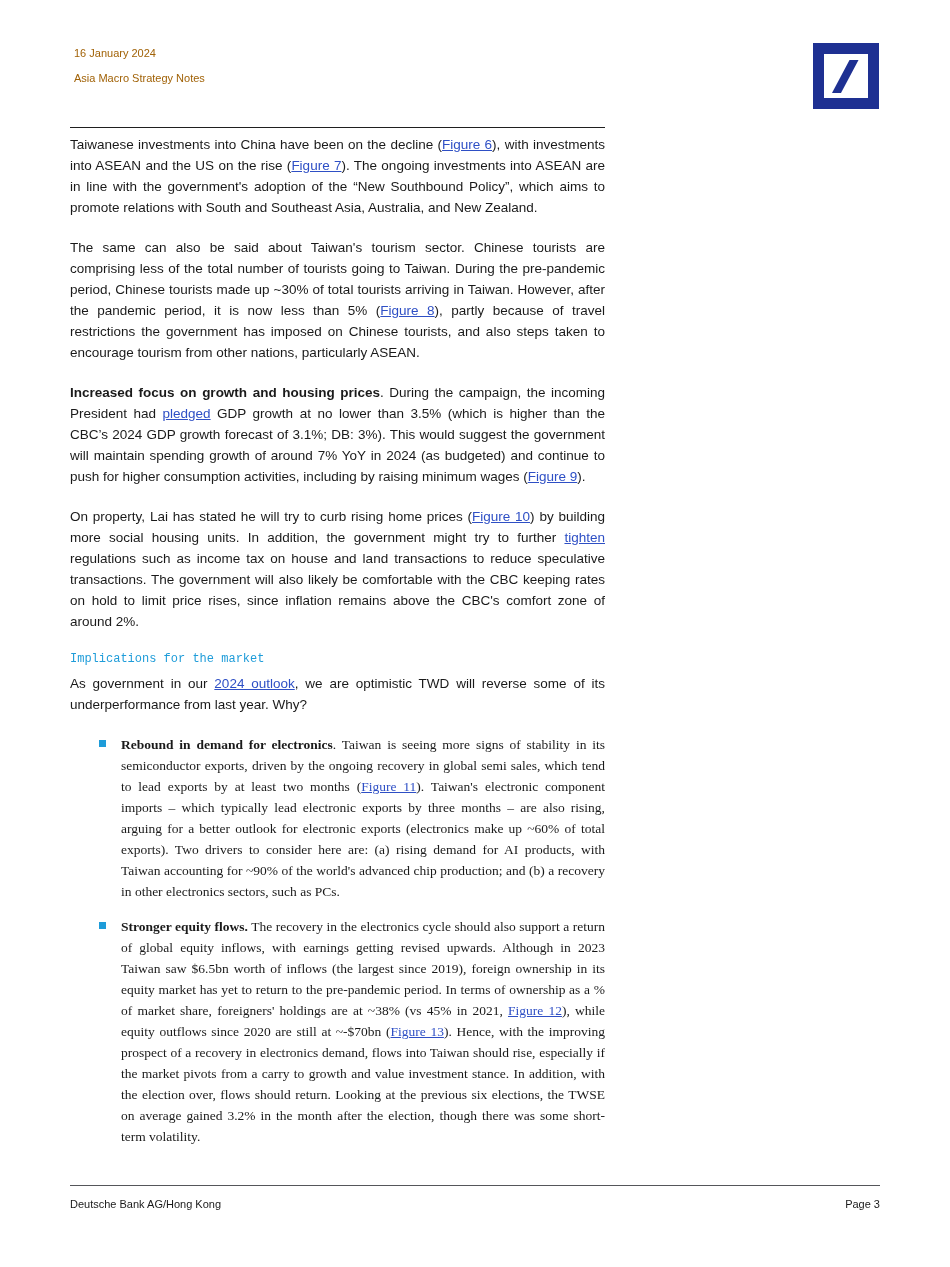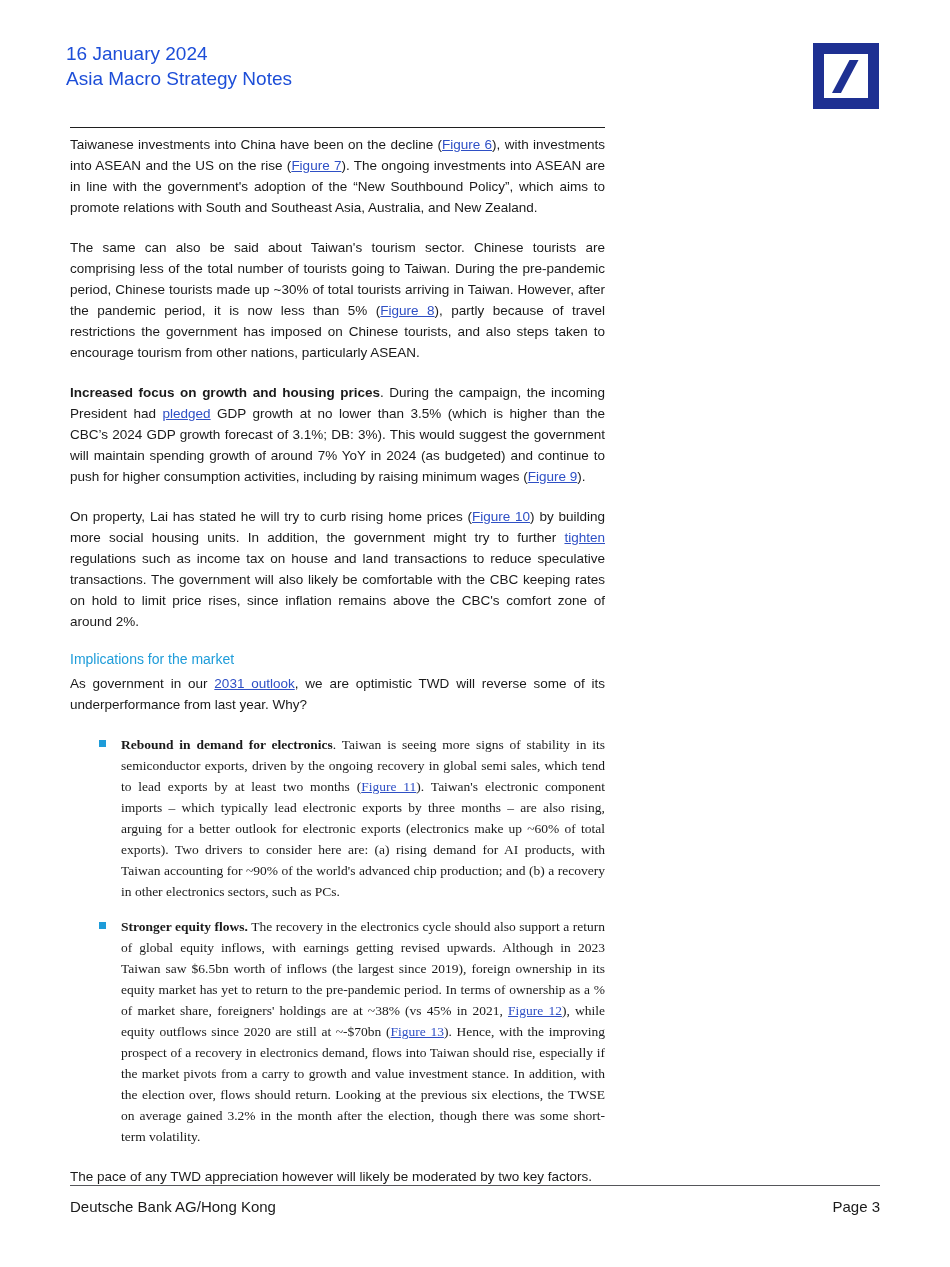--- a/index.html
+++ b/index.html
@@ -5,22 +5,22 @@
   * { margin: 0; padding: 0; box-sizing: border-box; }
   html, body { background: #ffffff; }
   body {
     width: 950px; height: 1267px;
     position: relative;
     font-family: "Liberation Sans", sans-serif;
     color: #1a1a1a;
     overflow: hidden;
   }
   .header-left {
-    position: absolute; left: 66px; top: 41px;
-    font-size: 19px; line-height: 25px; color: #1d4ed8;
+    position: absolute; left: 74px; top: 41px;
+    font-size: 11px; line-height: 25px; color: #a16207;
   }
   .db-logo {
     position: absolute; left: 813px; top: 43px;
     width: 66px; height: 66px; display: block;
   }
   .header-rule {
     position: absolute; left: 70px; top: 127px;
     width: 535px; height: 0;
     border-top: 1.5px solid #1f1f1f;
   }
@@ -34,24 +34,25 @@
     color: #1a1a1a;
     margin-bottom: 19px;
   }
   .content strong { font-weight: 700; }
   .content a {
     color: var(--link-color, #2e4fc5);
     text-decoration: underline;
     cursor: pointer;
   }
   .section-heading {
-    font-size: 14px; font-weight: 400;
+    font-size: 12px; font-weight: 400;
     color: var(--accent-color, #1e9cd9);
     margin-bottom: 5px;
     line-height: 17px;
+    font-family: Liberation Mono, monospace;
   }
   ul.bullet-list { list-style: none; margin: 0 0 19px 0; }
   li.bullet-item {
     position: relative;
     padding-left: 51px;
     margin-bottom: 14px;
     font-family: Liberation Serif, serif;
   }
   li.bullet-item:last-child { margin-bottom: 7px; }
   li.bullet-item p { margin-bottom: 0; }
@@ -62,21 +63,21 @@
   }
   .footer-rule {
     position: absolute; left: 70px; top: 1185px;
     width: 810px; height: 0;
     border-top: 1px solid #55565a;
   }
   .footer-row {
     position: absolute; left: 70px; top: 1198px;
     width: 810px;
     display: flex; justify-content: space-between;
-    font-size: 15px; color: #1a1a1a;
+    font-size: 11px; color: #1a1a1a;
   }
 </style>
 </head>
 <body style="--link-color: #2e4fc5; --accent-color: #1e9cd9;">
 
 <div class="header-left">
   <div>16 January 2024</div>
   <div>Asia Macro Strategy Notes</div>
 </div>
 
@@ -87,31 +88,30 @@
 </svg>
 
 <div class="header-rule"></div>
 
 <div class="content">
     <p><span>Taiwanese investments into China have been on the decline (</span><a href="#">Figure 6</a><span>), with investments into ASEAN and the US on the rise (</span><a href="#">Figure 7</a><span>). The ongoing investments into ASEAN are in line with the government's adoption of the “New Southbound Policy”, which aims to promote relations with South and Southeast Asia, Australia, and New Zealand.</span></p>
     <p><span>The same can also be said about Taiwan's tourism sector. Chinese tourists are comprising less of the total number of tourists going to Taiwan. During the pre-pandemic period, Chinese tourists made up ~30% of total tourists arriving in Taiwan. However, after the pandemic period, it is now less than 5% (</span><a href="#">Figure 8</a><span>), partly because of travel restrictions the government has imposed on Chinese tourists, and also steps taken to encourage tourism from other nations, particularly ASEAN.</span></p>
     <p><strong>Increased focus on growth and housing prices</strong><span>. During the campaign, the incoming President had </span><a href="#">pledged</a><span> GDP growth at no lower than 3.5% (which is higher than the CBC’s 2024 GDP growth forecast of 3.1%; DB: 3%). This would suggest the government will maintain spending growth of around 7% YoY in 2024 (as budgeted) and continue to push for higher consumption activities, including by raising minimum wages (</span><a href="#">Figure 9</a><span>).</span></p>
     <p><span>On property, Lai has stated he will try to curb rising home prices (</span><a href="#">Figure 10</a><span>) by building more social housing units. In addition, the government might try to further </span><a href="#">tighten</a><span> regulations such as income tax on house and land transactions to reduce speculative transactions. The government will also likely be comfortable with the CBC keeping rates on hold to limit price rises, since inflation remains above the CBC's comfort zone of around 2%.</span></p>
     <h2 class="section-heading">Implications for the market</h2>
-    <p><span>As government in our </span><a href="#">2031 outlook</a><span>, we are optimistic TWD will reverse some of its underperformance from last year. Why?</span></p>
+    <p><span>As government in our </span><a href="#">2024 outlook</a><span>, we are optimistic TWD will reverse some of its underperformance from last year. Why?</span></p>
     <ul class="bullet-list">
       <li class="bullet-item">
         <span class="bullet-marker"></span>
         <p><strong>Rebound in demand for electronics</strong><span>. Taiwan is seeing more signs of stability in its semiconductor exports, driven by the ongoing recovery in global semi sales, which tend to lead exports by at least two months (</span><a href="#">Figure 11</a><span>). Taiwan's electronic component imports – which typically lead electronic exports by three months – are also rising, arguing for a better outlook for electronic exports (electronics make up ~60% of total exports). Two drivers to consider here are: (a) rising demand for AI products, with Taiwan accounting for ~90% of the world's advanced chip production; and (b) a recovery in other electronics sectors, such as PCs.</span></p>
       </li>
       <li class="bullet-item">
         <span class="bullet-marker"></span>
         <p><strong>Stronger equity flows.</strong><span> The recovery in the electronics cycle should also support a return of global equity inflows, with earnings getting revised upwards. Although in 2023 Taiwan saw $6.5bn worth of inflows (the largest since 2019), foreign ownership in its equity market has yet to return to the pre-pandemic period. In terms of ownership as a % of market share, foreigners' holdings are at ~38% (vs 45% in 2021, </span><a href="#">Figure 12</a><span>), while equity outflows since 2020 are still at ~-$70bn (</span><a href="#">Figure 13</a><span>). Hence, with the improving prospect of a recovery in electronics demand, flows into Taiwan should rise, especially if the market pivots from a carry to growth and value investment stance. In addition, with the election over, flows should return. Looking at the previous six elections, the TWSE on average gained 3.2% in the month after the election, though there was some short-term volatility.</span></p>
       </li>
     </ul>
-    <p><span>The pace of any TWD appreciation however will likely be moderated by two key factors.</span></p>
   </div>
 
 <div class="footer-rule"></div>
 <div class="footer-row">
   <span>Deutsche Bank AG/Hong Kong</span>
   <span>Page 3</span>
 </div>
 
 </body></html>

